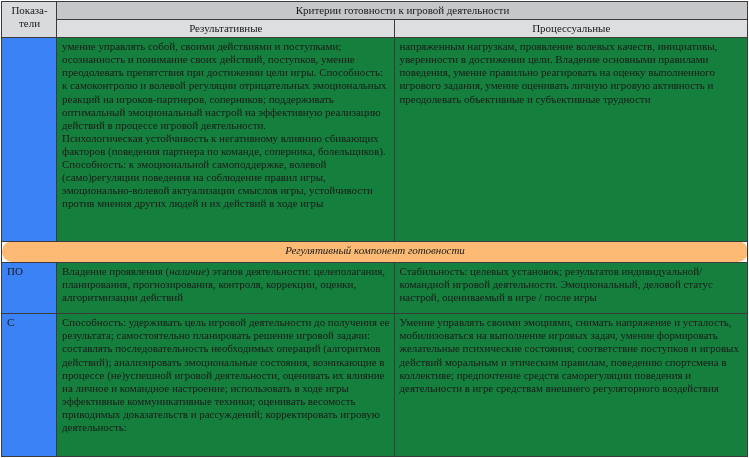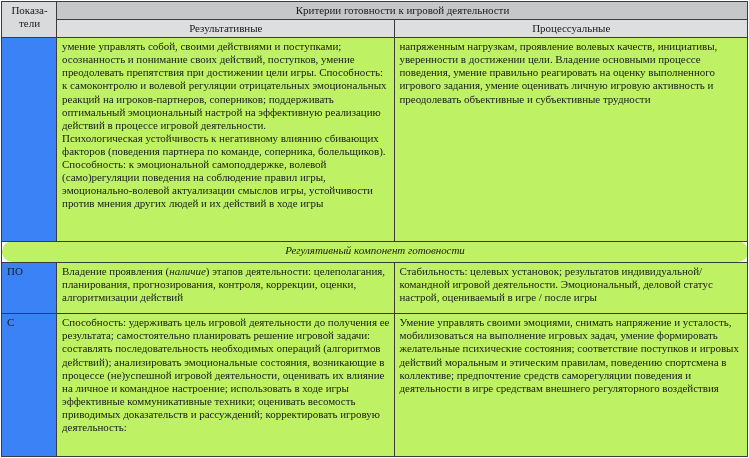--- a/index.html
+++ b/index.html
@@ -77,30 +77,30 @@
   .lbl {
     background: #3b82f6;
     font-weight: bold;
     font-size: 10.6px;
     text-align: left;
     padding-left: 6px;
     padding-top: 3px;
     vertical-align: top;
   }
   .cell {
-    background: #bef264;
+    background: #15803d;
     text-align: left;
   }
   .cell p {
     margin: 0;
   }
 
   
   .section-band {
-    background: #bef264;
+    background: #fdba74;
     text-align: center;
     font-style: italic;
     font-size: 10.2px;
     padding: 2px 0 3px 0;
     vertical-align: middle;
     line-height: 12px;
     border-radius: 11px;
   }
 
   .ital { font-style: italic; }
@@ -132,21 +132,21 @@
     </thead>
 
     <tbody>
 
       <tr>
         <td class="lbl"></td>
         <td class="cell">
           <p>умение управлять собой, своими действиями и поступками; осознанность и понимание своих действий, поступков, умение преодолевать препятствия при достижении цели игры. Способность: к самоконтролю и волевой регуляции отрицательных эмоциональных реакций на игроков-партнеров, соперников; поддерживать оптимальный эмоциональный настрой на эффективную реализацию действий в процессе игровой деятельности.</p>
           <p>Психологическая устойчивость к негативному влиянию сбивающих факторов (поведения партнера по команде, соперника, болельщиков). Способность: к эмоциональной самоподдержке, волевой (само)регуляции поведения на соблюдение правил игры, эмоционально-волевой актуализации смыслов игры, устойчивости против мнения других людей и их действий в ходе игры</p>
         </td>
-        <td class="cell">напряженным нагрузкам, проявление волевых качеств, инициативы, уверенности в достижении цели. Владение основными процессе поведения, умение правильно реагировать на оценку выполненного игрового задания, умение оценивать личную игровую активность и преодолевать объективные и субъективные трудности</td>
+        <td class="cell">напряженным нагрузкам, проявление волевых качеств, инициативы, уверенности в достижении цели. Владение основными правилами поведения, умение правильно реагировать на оценку выполненного игрового задания, умение оценивать личную игровую активность и преодолевать объективные и субъективные трудности</td>
       </tr>
 
       <tr>
         <td class="section-band" colspan="3">Регулятивный компонент готовности</td>
       </tr>
 
       <tr>
         <td class="lbl">ПО</td>
         <td class="cell">
           <span>Владение проявления (</span><span class="ital">наличие</span><span>) этапов деятельности: целеполагания, планирования, прогнозирования, контроля, коррекции, оценки, алгоритмизации действий</span>

